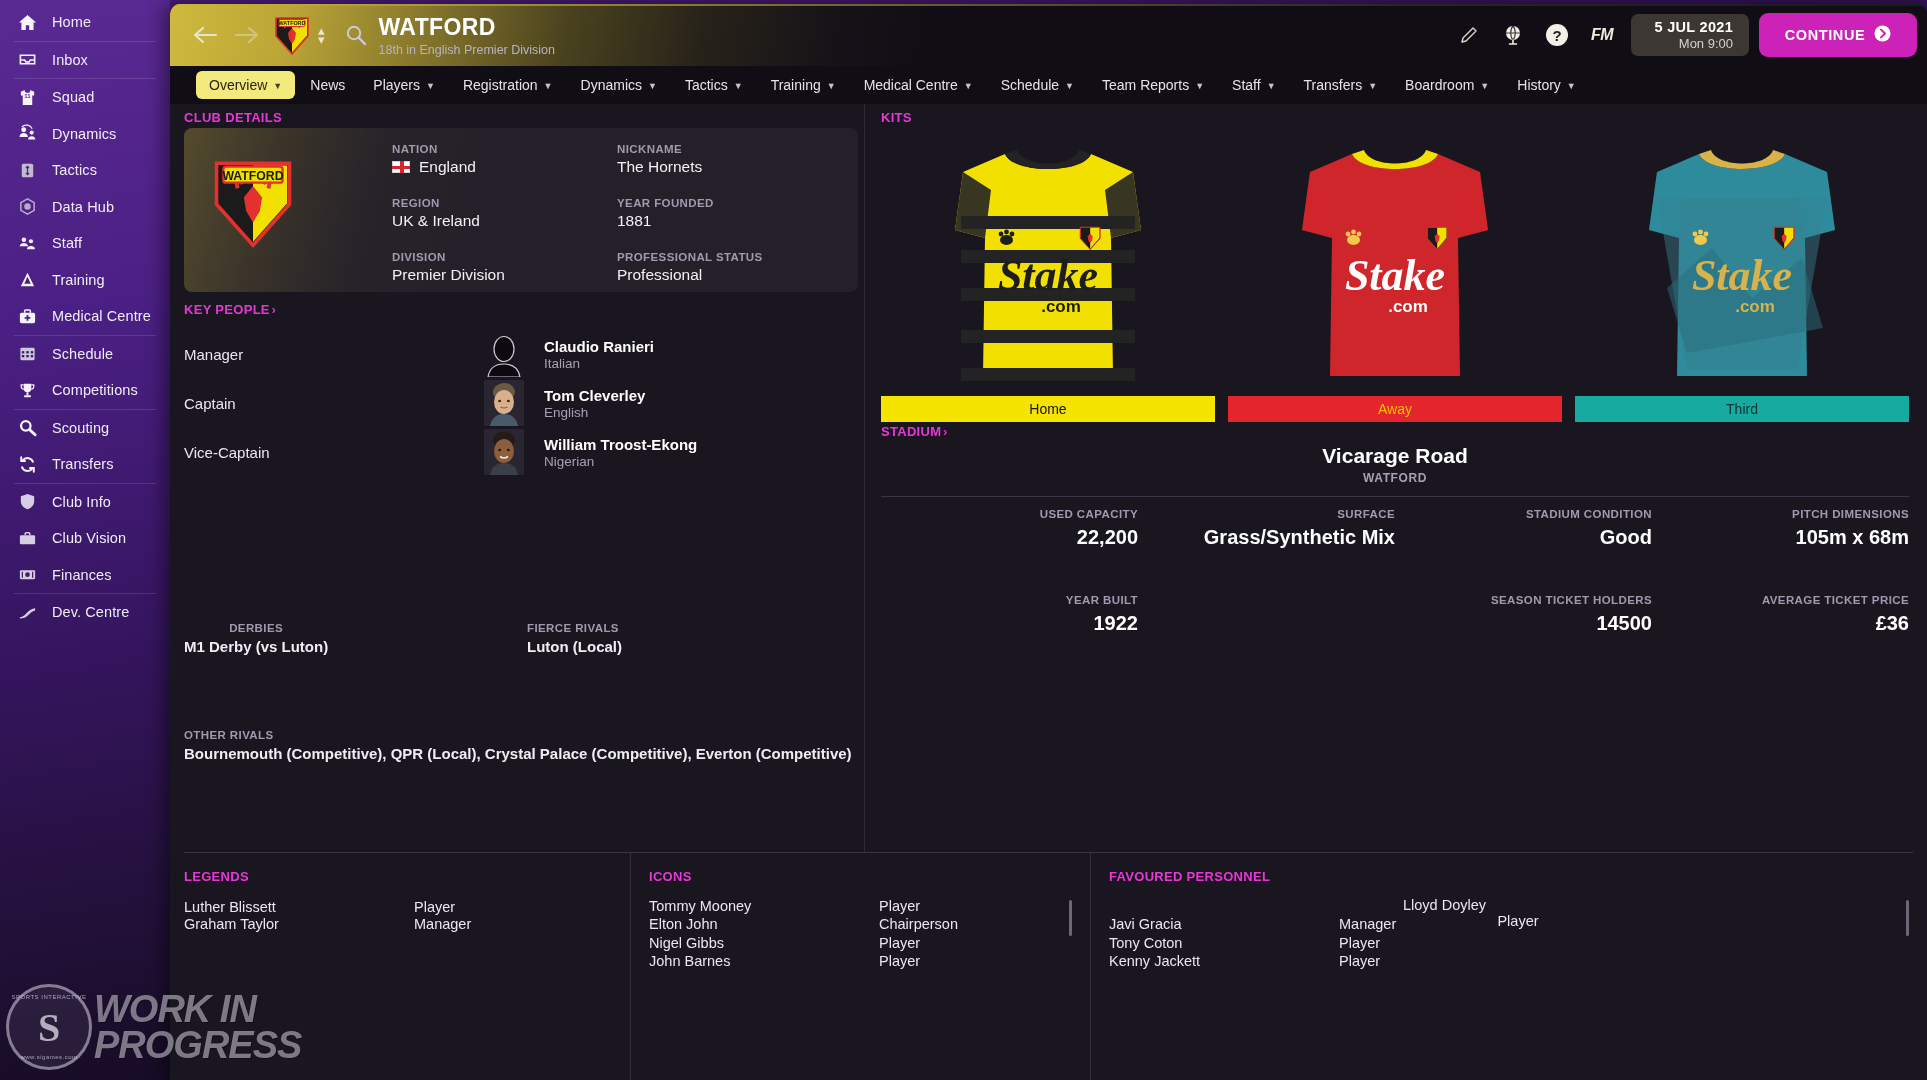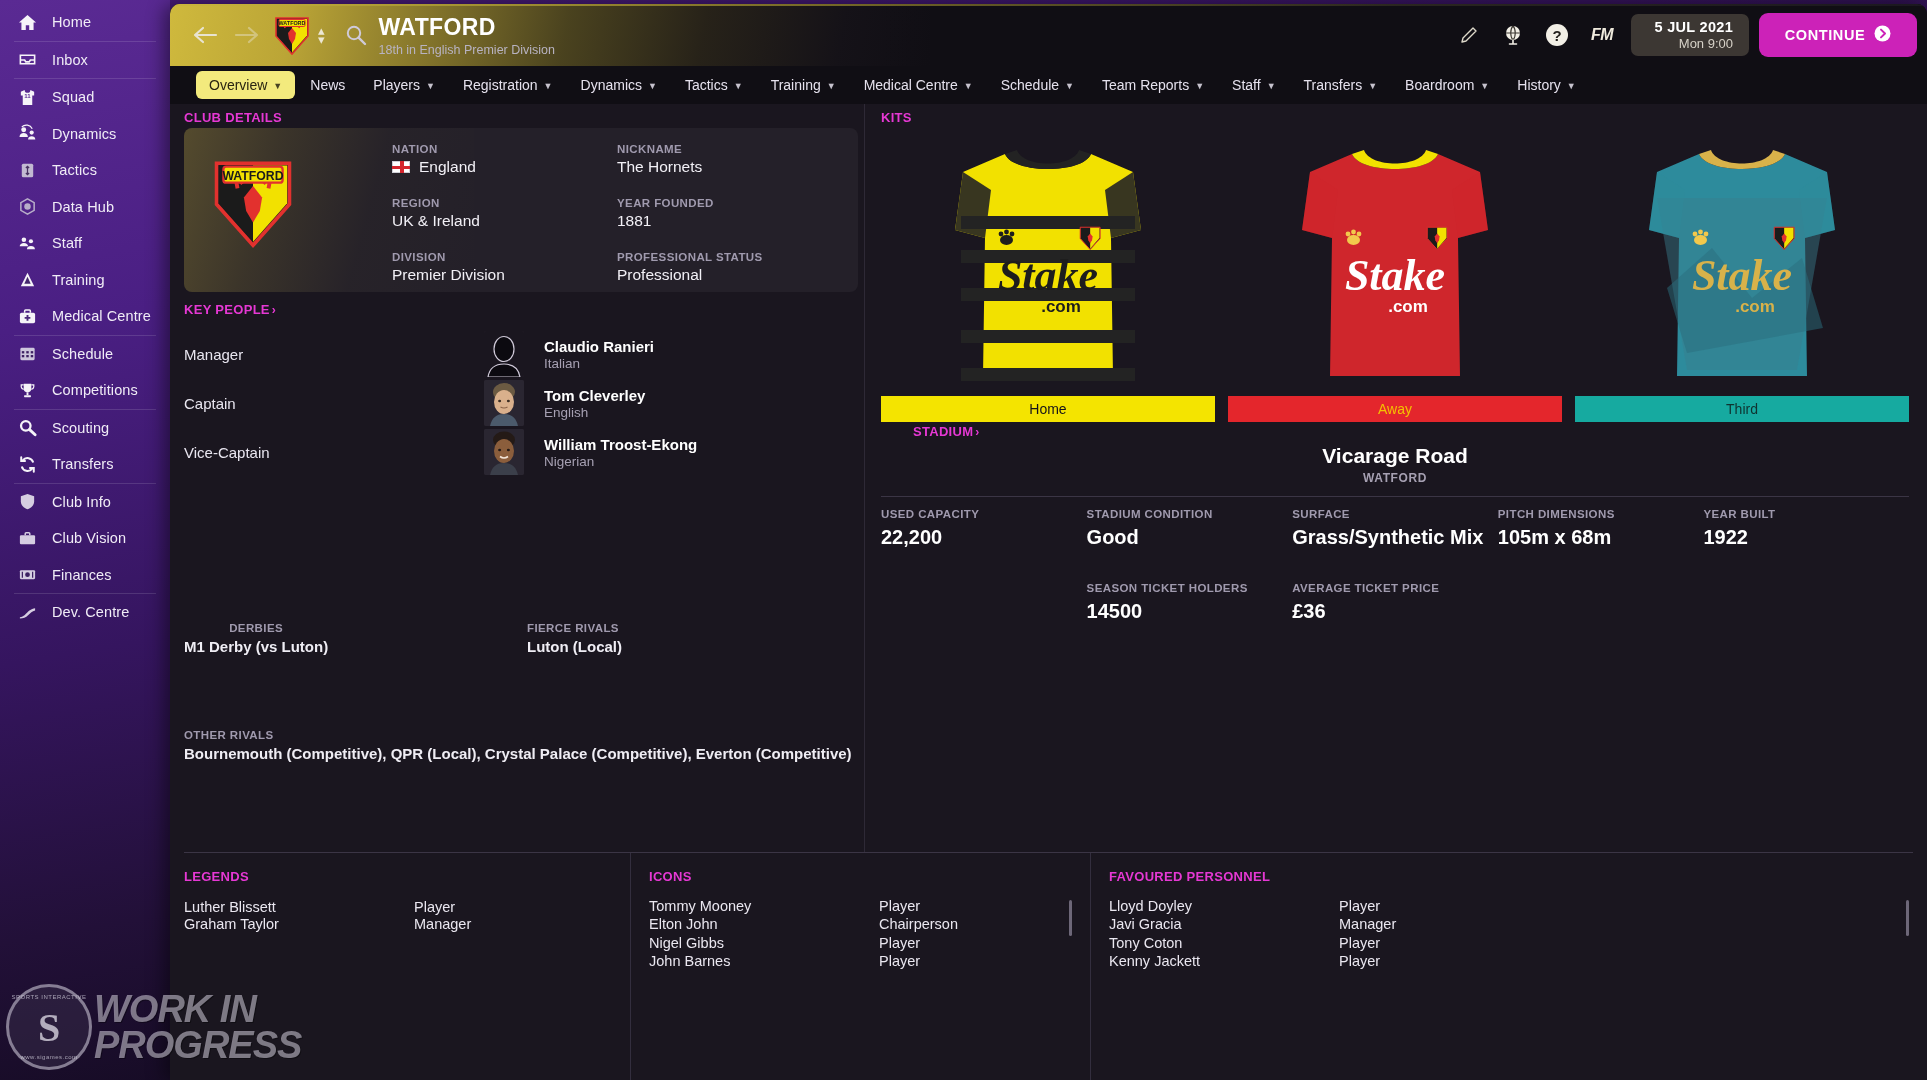--- a/index.html
+++ b/index.html
@@ -222,28 +222,28 @@
   }
   #kits-title { position: absolute; left: 16px; top: 6px; }
   .kits-row { position: absolute; left: 16px; top: 34px; width: 1028px; display: flex; gap: 13px; }
   .kit-cell { width: 334px; }
   .kit-img { height: 250px; display:flex; align-items:flex-end; justify-content:center; }
   .kit-lab {
     height: 26px; display: flex; align-items: center; justify-content: center;
     font-size: 14px; margin-top: 8px;
   }
 
-  #stadium-title { position: absolute; left: 16px; top: 320px; margin-left: 32px; }
+  #stadium-title { position: absolute; left: 16px; top: 320px; }
   .stad-name { position: absolute; left: 16px; top: 340px; width: 1028px; text-align: center; font-size: 21px; font-weight: bold; color: #fff; }
   .stad-city { position: absolute; left: 16px; top: 367px; width: 1028px; text-align: center; font-size: 12px; color: #a6a0b2; letter-spacing: .6px; font-weight: bold; }
   .stad-rule { position: absolute; left: 16px; top: 392px; width: 1028px; height: 1px; background: #3b3545; }
   .stad-grid {
     position: absolute; left: 16px; top: 404px; width: 1028px;
-    display: grid; grid-template-columns: repeat(5, 1fr); row-gap: 33px;
-    text-align: left;
+    display: grid; grid-template-columns: repeat(4, 1fr); row-gap: 45px;
+    text-align: right;
   }
   .sg-lab { font-size: 11.5px; color: #a09aae; letter-spacing: .4px; font-weight: bold; text-transform: uppercase; }
   .sg-val { font-size: 20px; font-weight: bold; color: #fff; margin-top: 6px; }
 
   
   #bottom-rule { position: absolute; left: 14px; top: 748px; width: 1729px; height: 1px; background: #3b3545; }
   #bottom {
     position: absolute; left: 0; top: 749px; right: 0; bottom: 0;
     display: flex;
   }
@@ -815,26 +815,26 @@
         </div>
         <div class="stad-name">Vicarage Road</div>
         <div class="stad-city">WATFORD</div>
         <div class="stad-rule"></div>
         <div class="stad-grid" id="stadium-grid">
             <div>
               <div class="sg-lab">USED CAPACITY</div>
               <div class="sg-val">22,200</div>
             </div>
             <div>
+              <div class="sg-lab">SURFACE</div>
+              <div class="sg-val">Grass/Synthetic Mix</div>
+            </div>
+            <div>
               <div class="sg-lab">STADIUM CONDITION</div>
               <div class="sg-val">Good</div>
-            </div>
-            <div>
-              <div class="sg-lab">SURFACE</div>
-              <div class="sg-val">Grass/Synthetic Mix</div>
             </div>
             <div>
               <div class="sg-lab">PITCH DIMENSIONS</div>
               <div class="sg-val">105m x 68m</div>
             </div>
             <div>
               <div class="sg-lab">YEAR BUILT</div>
               <div class="sg-val">1922</div>
             </div>
             <div>
@@ -885,21 +885,21 @@
               <div class="brow" style="height: 18.3px;">
                 <div class="bn">John Barnes</div>
                 <div class="br">Player</div>
               </div>
               <div class="bscroll"></div>
             </div>
           </div>
           <div class="bpanel p3">
             <div class="sect-title">FAVOURED PERSONNEL</div>
             <div class="blist">
-              <div class="brow" style="height: 18.3px;">
+              <div class="brow" style="height: 18.3px; flex-direction: column;">
                 <div class="bn">Lloyd Doyley</div>
                 <div class="br">Player</div>
               </div>
               <div class="brow" style="height: 18.3px;">
                 <div class="bn">Javi Gracia</div>
                 <div class="br">Manager</div>
               </div>
               <div class="brow" style="height: 18.3px;">
                 <div class="bn">Tony Coton</div>
                 <div class="br">Player</div>

